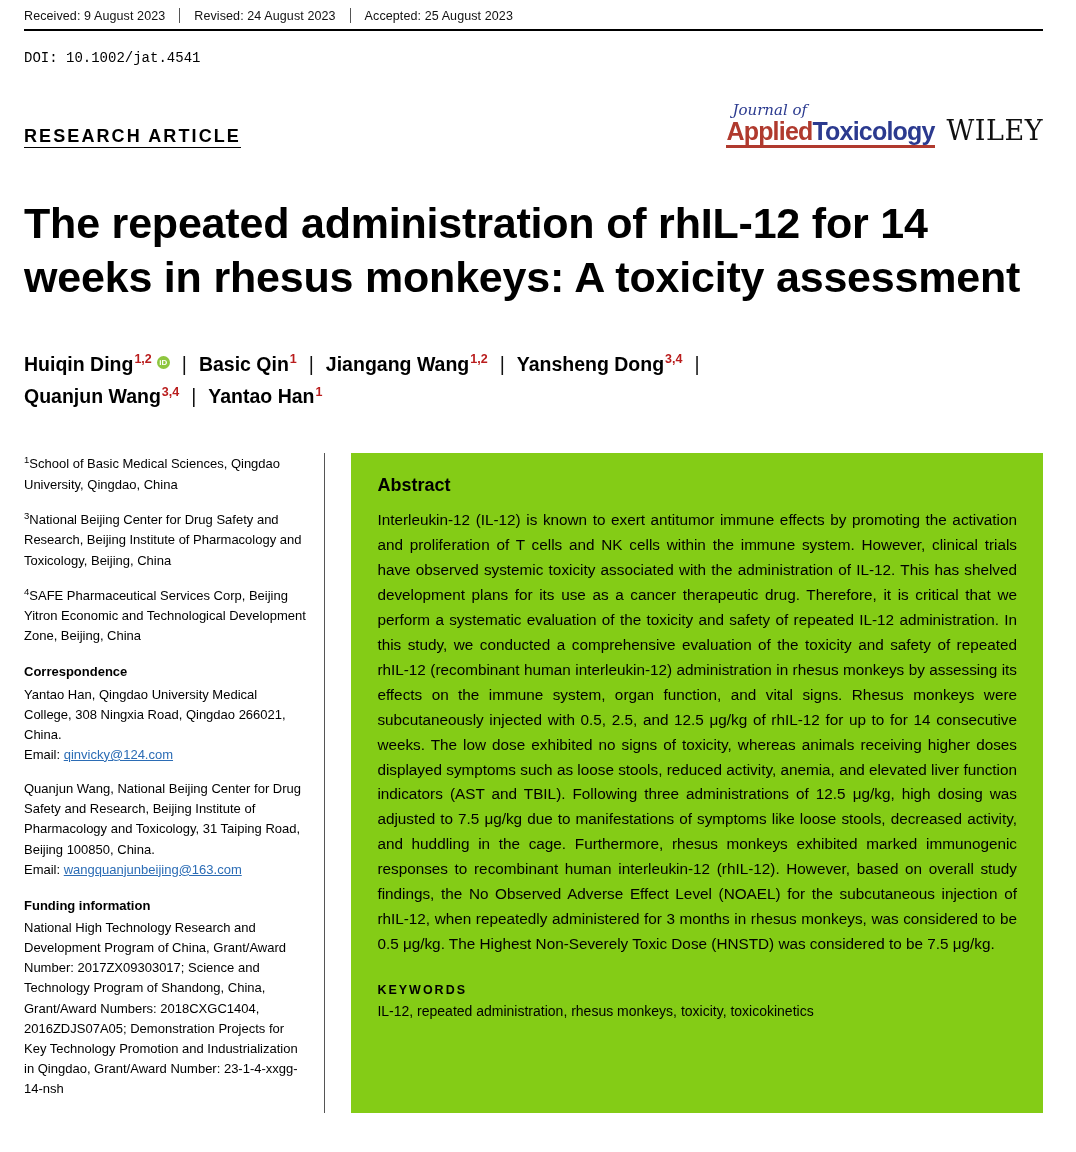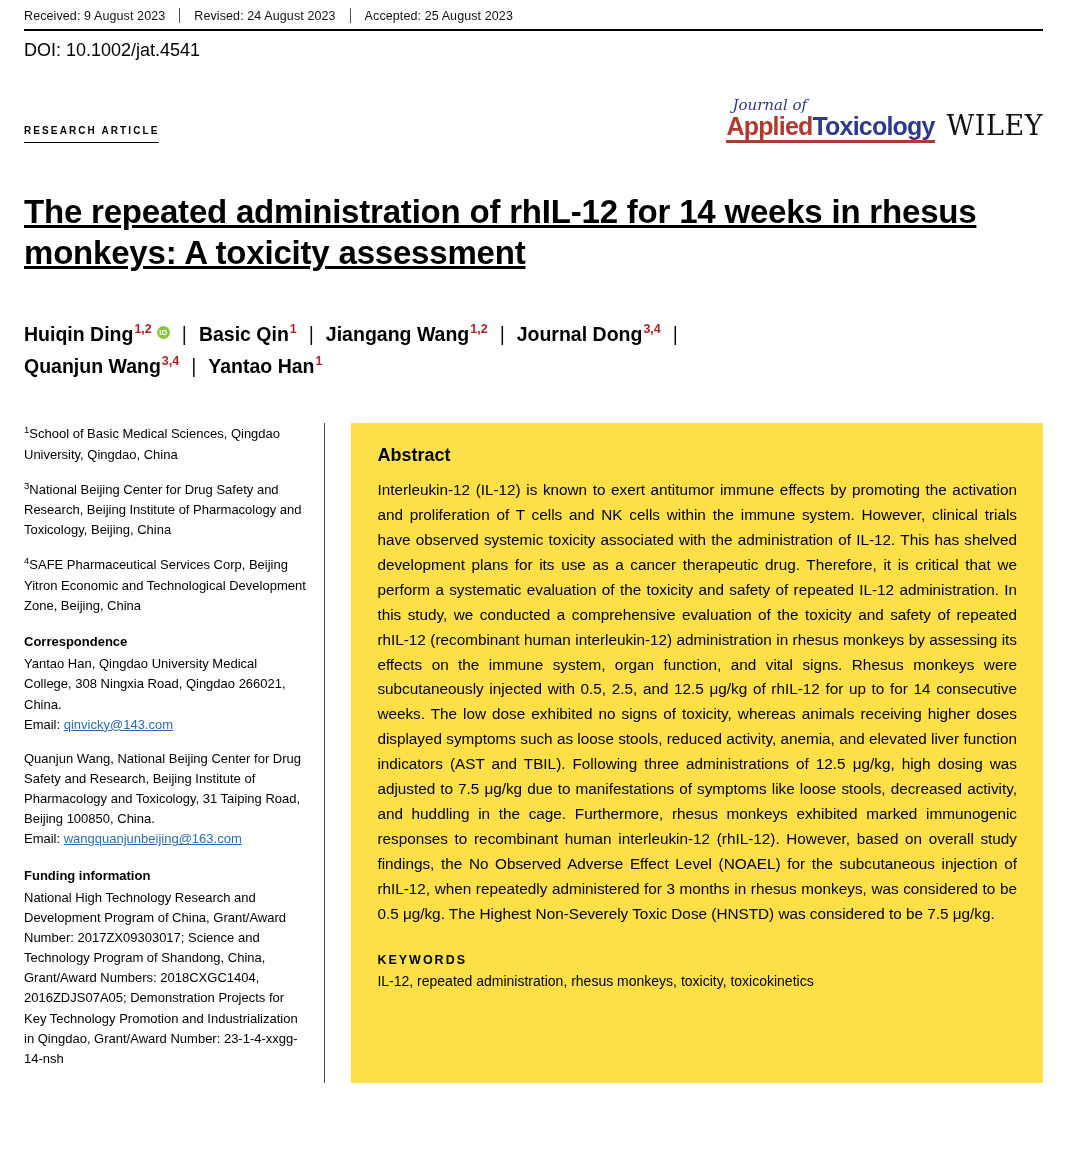--- a/index.html
+++ b/index.html
@@ -39,37 +39,37 @@
     width: 1px;
     height: 15px;
     background: #555;
   }
   .rule {
     height: 1.6px;
     background: #000;
     width: 100%;
   }
   .doi {
-    font-size: 18px;
-    padding-top: 9px;
+    font-size: 14px;
+    padding-top: 19px;
+    font-family: Liberation Mono, monospace;
   }
 
   
   .header-row {
     display: flex;
     align-items: flex-end;
     justify-content: space-between;
     margin-top: 22px;
     min-height: 62px;
   }
   .article-type {
-    font-size: 10px;
+    font-size: 18px;
     font-weight: bold;
     letter-spacing: 2.1px;
-    padding-bottom: 6px;
     border-bottom: 1.6px solid #000;
     display: inline-block;
     align-self: flex-end;
     margin-bottom: 2px;
   }
   .brandblock {
     display: flex;
     align-items: flex-end;
     gap: 12px;
   }
@@ -105,27 +105,26 @@
     font-family: "DejaVu Serif", serif;
     font-size: 27px;
     letter-spacing: 0.5px;
     color: #111;
     padding-bottom: 4px;
     white-space: nowrap;
   }
 
   
   .title {
-    font-size: 33px;
+    font-size: 43px;
     font-weight: bold;
     line-height: 1.26;
     letter-spacing: -0.2px;
     margin-top: 46px;
     max-width: 1010px;
-    text-decoration: underline;
   }
 
   
   .authors {
     margin-top: 44px;
     font-size: 19.5px;
     font-weight: bold;
     line-height: 1.65;
     max-width: 1000px;
   }
@@ -190,21 +189,21 @@
   .lbl {
     font-weight: bold;
     margin-bottom: 2px;
   }
   .email-link { color: #2b6cb5; }
   .block-gap { margin-top: 16px; }
 
   
   .abstract-box {
     flex: 1 1 auto;
-    background: #fde047;
+    background: #84cc16;
     padding: 22px 26px 18px 26px;
   }
   .abstract-title {
     font-size: 18px;
     font-weight: bold;
     margin-bottom: 12px;
   }
   .abstract-text {
     font-size: 15.3px;
     line-height: 1.63;
@@ -248,36 +247,36 @@
         <div class="journal-name"><span class="applied">Applied</span><span class="tox">Toxicology</span></div>
         <div class="journal-underline"></div>
       </div>
       <div class="wiley">WILEY</div>
     </div>
   </div>
 
   <h1 class="title">The repeated administration of rhIL-12 for 14 weeks in rhesus monkeys: A toxicity assessment</h1>
 
   <div class="authors">
-    <span><span>Huiqin Ding</span><sup>1,2</sup><span class="orcid"></span></span><span class="sep">|</span><span><span>Basic Qin</span><sup>1</sup></span><span class="sep">|</span><span><span>Jiangang Wang</span><sup>1,2</sup></span><span class="sep">|</span><span><span>Journal Dong</span><sup>3,4</sup></span><span class="sep">|</span><br>
+    <span><span>Huiqin Ding</span><sup>1,2</sup><span class="orcid"></span></span><span class="sep">|</span><span><span>Basic Qin</span><sup>1</sup></span><span class="sep">|</span><span><span>Jiangang Wang</span><sup>1,2</sup></span><span class="sep">|</span><span><span>Yansheng Dong</span><sup>3,4</sup></span><span class="sep">|</span><br>
     <span><span>Quanjun Wang</span><sup>3,4</sup></span><span class="sep">|</span><span><span>Yantao Han</span><sup>1</sup></span>
   </div>
 
   <div class="body-wrap">
 
     <div class="leftcol">
 
       <p class="affil"><sup>1</sup><span>School of Basic Medical Sciences, Qingdao University, Qingdao, China</span></p>
       <p class="affil"><sup>3</sup><span>National Beijing Center for Drug Safety and Research, Beijing Institute of Pharmacology and Toxicology, Beijing, China</span></p>
       <p class="affil"><sup>4</sup><span>SAFE Pharmaceutical Services Corp, Beijing Yitron Economic and Technological Development Zone, Beijing, China</span></p>
 
       <div class="lbl block-gap">Correspondence</div>
       <p>
         <span>Yantao Han, Qingdao University Medical College, 308 Ningxia Road, Qingdao 266021, China.</span><br>
-        <span>Email: </span><a class="email-link" href="#">qinvicky@143.com</a>
+        <span>Email: </span><a class="email-link" href="#">qinvicky@124.com</a>
       </p>
       <p>
         <span>Quanjun Wang, National Beijing Center for Drug Safety and Research, Beijing Institute of Pharmacology and Toxicology, 31 Taiping Road, Beijing 100850, China.</span><br>
         <span>Email: </span><a class="email-link" href="#">wangquanjunbeijing@163.com</a>
       </p>
 
       <div class="lbl block-gap">Funding information</div>
       <p>National High Technology Research and Development Program of China, Grant/Award Number: 2017ZX09303017; Science and Technology Program of Shandong, China, Grant/Award Numbers: 2018CXGC1404, 2016ZDJS07A05; Demonstration Projects for Key Technology Promotion and Industrialization in Qingdao, Grant/Award Number: 23-1-4-xxgg-14-nsh</p>
     </div>
 

